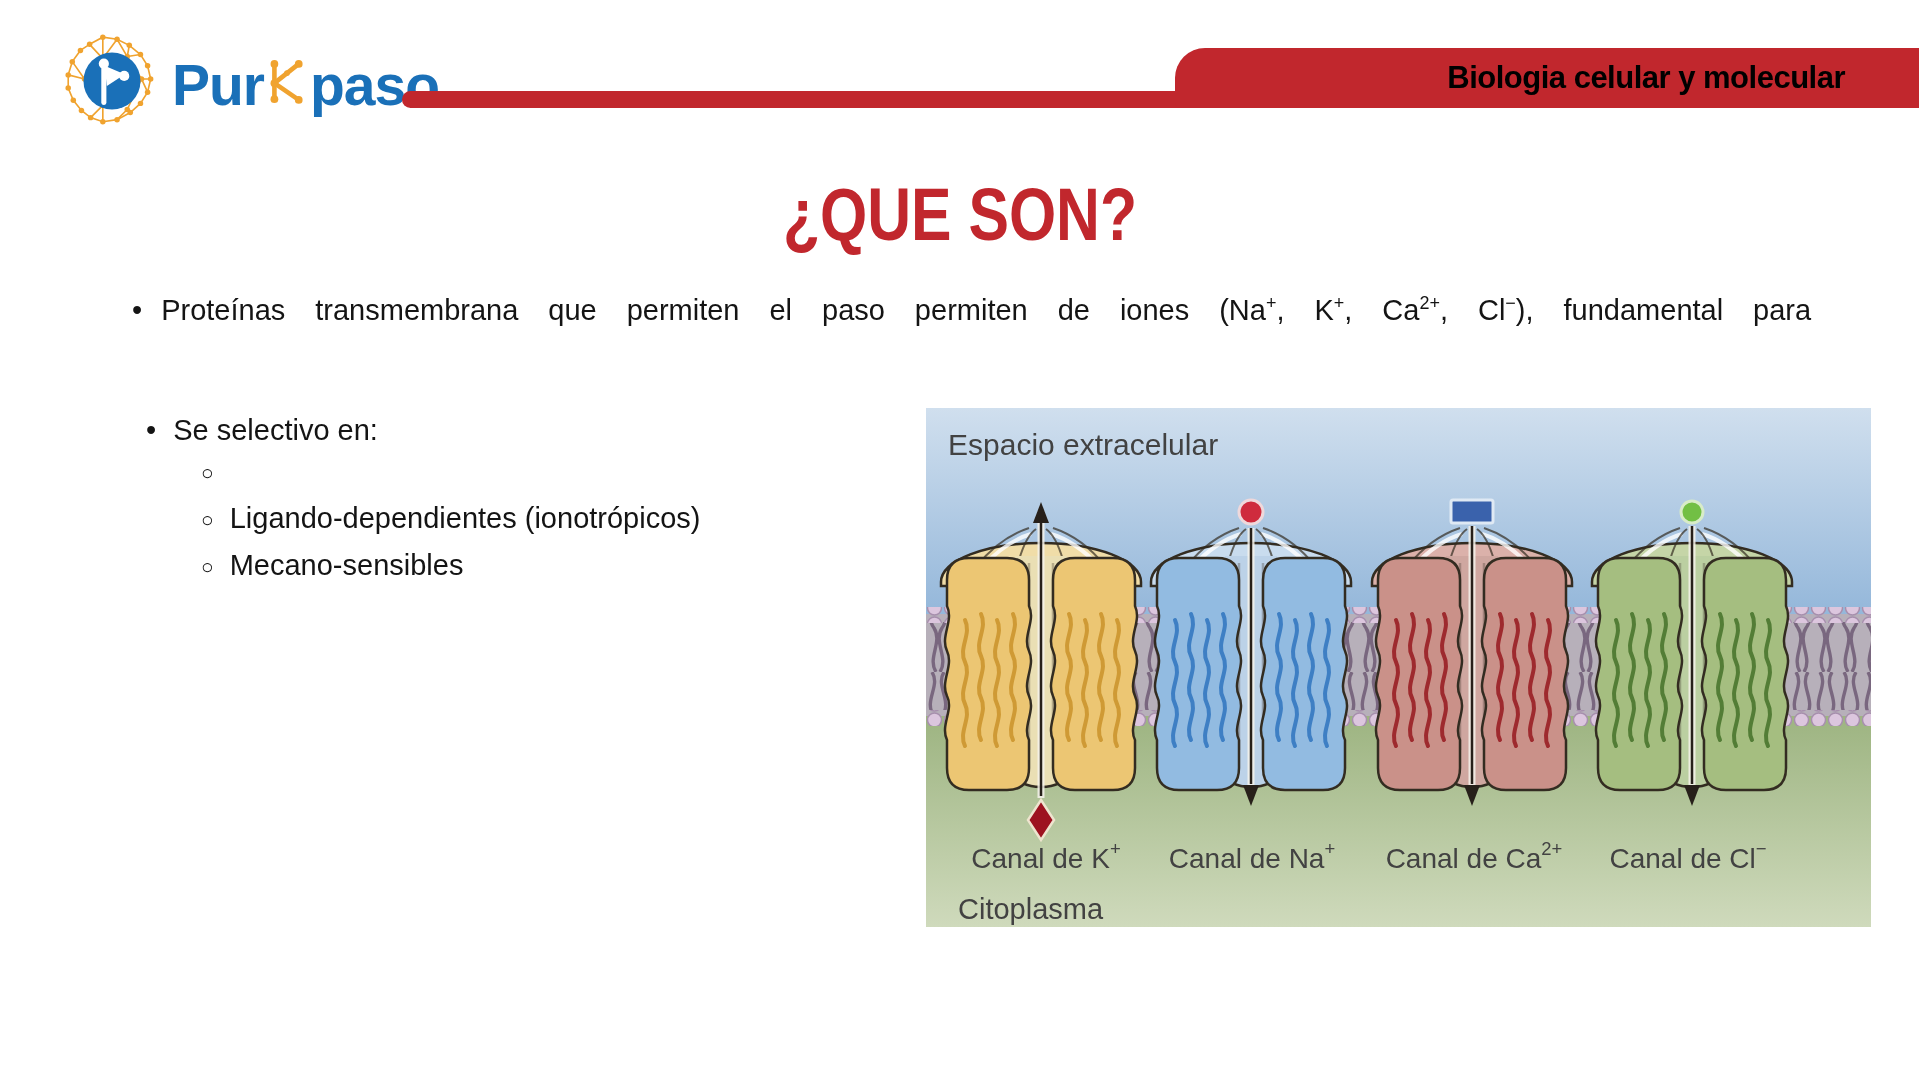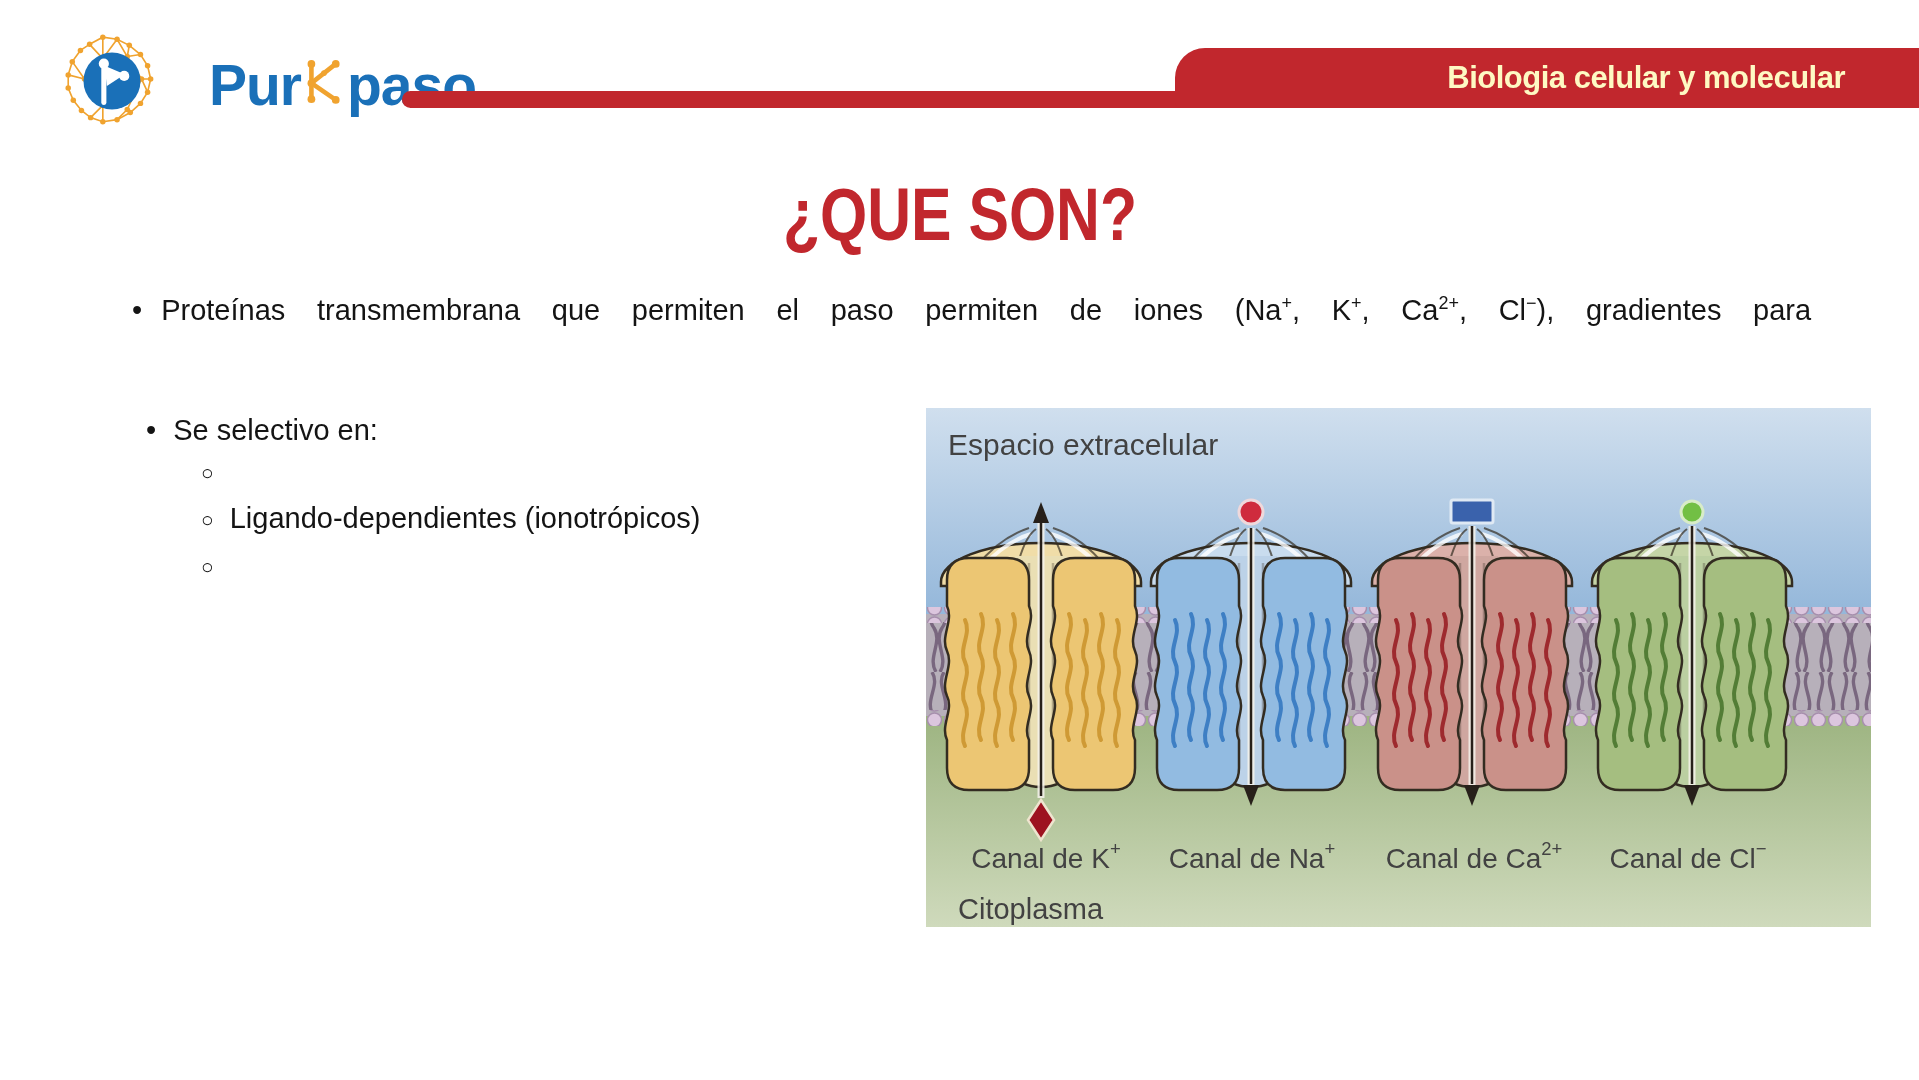--- a/index.html
+++ b/index.html
@@ -3,28 +3,28 @@
 <meta charset="utf-8">
 <style>
   html,body{margin:0;padding:0;background:#e9e9e9;}
   *{box-sizing:border-box;}
   .page{position:relative;width:1919px;height:1080px;background:#ffffff;overflow:hidden;
         font-family:"Liberation Sans","DejaVu Sans",sans-serif;color:var(--text,#141414);}
 
   
   .logo-icon{position:absolute;left:56px;top:30px;width:114px;height:104px;}
   .logo-text{position:absolute;left:172px;top:52px;height:72px;display:flex;align-items:baseline;
-             font-size:57px;font-weight:700;letter-spacing:-1px;color:var(--logo-blue,#1a70b8);margin-left:37px;}
+             font-size:57px;font-weight:700;letter-spacing:-1px;color:var(--logo-blue,#1a70b8);}
   .k-icon{width:42px;height:47px;margin:0 2px;}
   .red-bar{position:absolute;left:402px;right:0;top:91px;height:17px;
            background:var(--red,#c1272d);border-radius:9px 0 0 9px;}
   .banner{position:absolute;left:1175px;right:0;top:48px;height:60px;background:var(--red,#c1272d);
           border-radius:30px 0 0 5px;display:flex;align-items:center;justify-content:flex-end;
           padding-right:74px;}
-  .banner span{color:#fef9c3;font-size:31px;font-weight:700;letter-spacing:-0.5px;}
+  .banner span{color:#000000;font-size:31px;font-weight:700;letter-spacing:-0.5px;}
 
   
   .title{position:absolute;left:25px;top:172px;width:1870px;text-align:center;
          color:var(--red,#c1272d);font-size:74px;font-weight:800;letter-spacing:0;
          transform:scaleX(0.82);transform-origin:50% 50%;}
 
   
   .b1{position:absolute;left:132px;top:286px;width:1700px;display:flex;}
   .b1 .marker{font-size:29px;line-height:48px;margin-right:19px;}
   .b1 .text{width:1650px;font-size:29px;line-height:48px;}
@@ -121,38 +121,39 @@
   <div class="red-bar"></div>
   <div class="banner">
     <span>Biologia celular y molecular</span>
   </div>
 
   <div class="title">¿QUE SON?</div>
 
   <div class="b1">
     <span class="marker">•</span>
     <div class="text">
-      <div class="jline"><span>Proteínas transmembrana que permiten el paso permiten de iones (Na</span><sup>+</sup><span>, K</span><sup>+</sup><span>, Ca</span><sup>2+</sup><span>, Cl</span><sup>−</sup><span>), gradientes para</span></div>
+      <div class="jline"><span>Proteínas transmembrana que permiten el paso permiten de iones (Na</span><sup>+</sup><span>, K</span><sup>+</sup><span>, Ca</span><sup>2+</sup><span>, Cl</span><sup>−</sup><span>), fundamental para</span></div>
     </div>
   </div>
 
   <div class="b2">
     <div class="head">
       <span class="marker">•</span>
       <span>Se selectivo en:</span>
     </div>
     <div class="sub">
       <span class="marker">○</span>
     </div>
     <div class="sub">
       <span class="marker">○</span>
       <span>Ligando-dependientes (ionotrópicos)</span>
     </div>
     <div class="sub">
       <span class="marker">○</span>
+      <span>Mecano-sensibles</span>
     </div>
   </div>
 
   <svg class="diagram" viewBox="0 0 945 519">
     <defs>
       <linearGradient id="skyG" x1="0" y1="0" x2="0" y2="1">
         <stop offset="0" stop-color="#d0dfee"></stop>
           <stop offset="1" stop-color="#94b7da"></stop>
       </linearGradient>
       <linearGradient id="cytoG" x1="0" y1="0" x2="0" y2="1">

